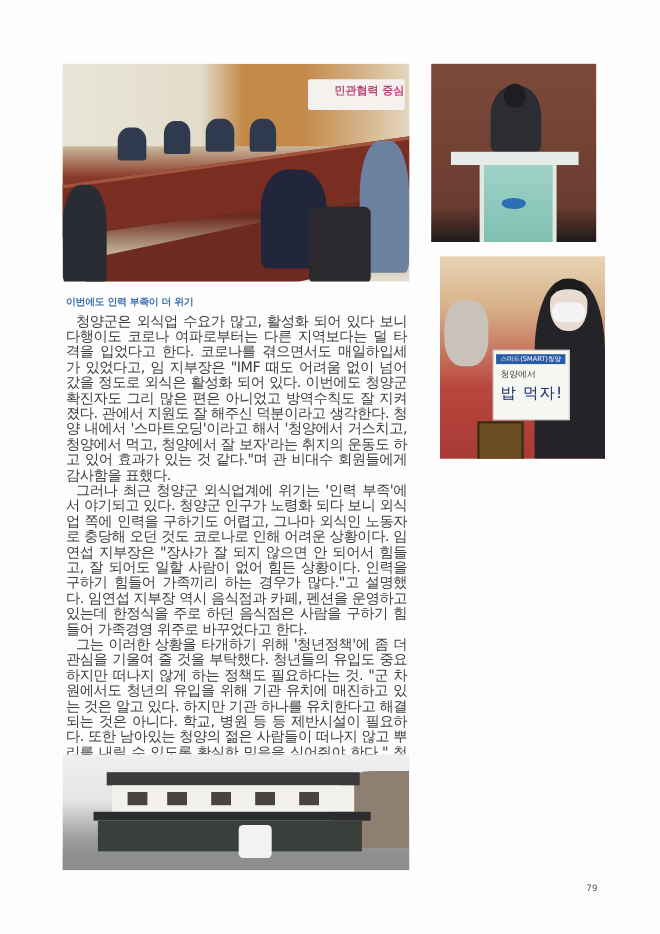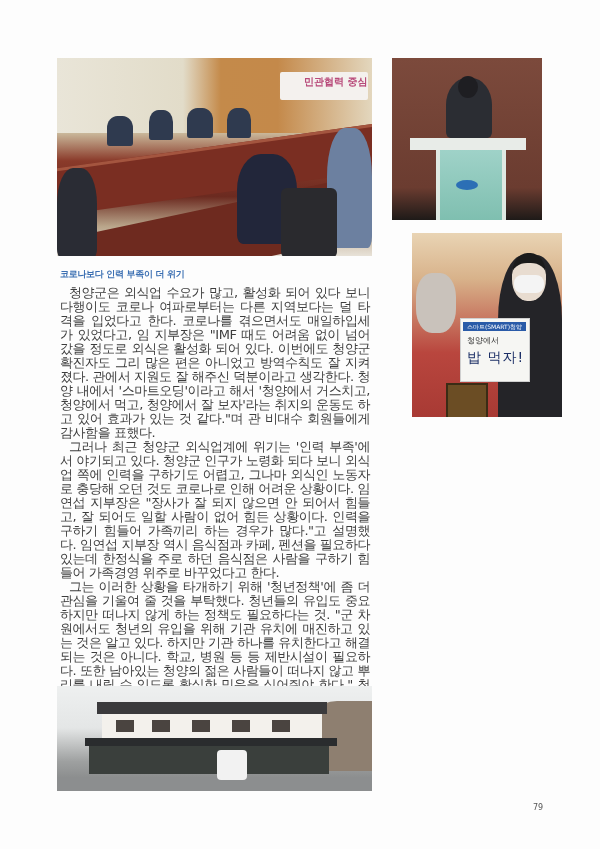--- a/index.html
+++ b/index.html
@@ -18,21 +18,21 @@
   .p-meeting .person { position:absolute; border-radius: 40% 40% 10% 10%; background:#2f3a4f; }
   .p-meeting .chair { position:absolute; right:35px; top:130px; width:56px; height:70px; background:#2a2a2e; border-radius:6px; }
 
   .p-speech { left: 392px; top: 58px; width: 150px; height: 162px; background: linear-gradient(180deg,#7c4a3c 0%,#6b3c30 80%,#1e1a18 100%); }
   .p-speech .podium-top { position:absolute; left:18px; top:80px; width:116px; height:12px; background:#e8ece8; }
   .p-speech .podium { position:absolute; left:44px; top:92px; width:62px; height:70px; background:linear-gradient(180deg,#9fd2c8,#7fbfb0); border-left:4px solid #dfe9e2; border-right:4px solid #dfe9e2; }
   .p-speech .person { position:absolute; left:54px; top:20px; width:46px; height:60px; background:#2b2d33; border-radius: 45% 45% 10% 10%; }
   .p-speech .head { position:absolute; left:66px; top:18px; width:20px; height:22px; background:#1e1e22; border-radius:50%; }
   .p-speech .logo { position:absolute; left:64px; top:122px; width:22px; height:10px; background:#2c6fb5; border-radius:50%; }
 
-  .p-sign { left: 412px; top: 233px; width: 150px; height: 184px; background: linear-gradient(180deg,#e9d4b4 0%,#d8b28a 25%,#b9463e 65%,#a83a34 100%); }
+  .p-sign { left: 400px; top: 233px; width: 150px; height: 184px; background: linear-gradient(180deg,#e9d4b4 0%,#d8b28a 25%,#b9463e 65%,#a83a34 100%); }
   .p-sign .man { position:absolute; left:86px; top:22px; width:64px; height:162px; background:#242428; border-radius: 40% 40% 0 0; }
   .p-sign .face { position:absolute; left:100px; top:20px; width:34px; height:38px; background:#e8dcd0; border-radius:45%; border-top:10px solid #1b1b1b; }
   .p-sign .mask { position:absolute; left:102px; top:42px; width:30px; height:18px; background:#f4f4f4; border-radius:8px; }
   .p-sign .card { position:absolute; left:48px; top:85px; width:68px; height:62px; background:#f6f6f3; border:1px solid #cfcfcf; }
   .p-sign .card .bar { position:absolute; left:2px; top:3px; width:63px; height:9px; background:#2a5ba8; color:#fff; font-size:6px; line-height:9px; text-align:center; }
   .p-sign .card .l1 { position:absolute; left:6px; top:16px; font-size:8px; color:#333; }
   .p-sign .card .l2 { position:absolute; left:6px; top:30px; font-size:14px; font-weight:normal; color:#1c2f66; letter-spacing:1px; }
   .p-sign .bag { position:absolute; left:34px; top:150px; width:38px; height:34px; background:#6b4d24; border:2px solid #3a2c15; }
   .p-sign .crowd { position:absolute; left:4px; top:40px; width:40px; height:60px; background:#c9c2bb; border-radius: 40%; }
 
@@ -89,25 +89,25 @@
   <div class="face"></div>
   <div class="mask"></div>
   <div class="card">
     <div class="bar">스마트(SMART)청양</div>
     <div class="l1">청양에서</div>
     <div class="l2">밥 먹자!</div>
   </div>
   <div class="bag"></div>
 </div>
 
-<div class="subhead">코로나보다 인력 부족이 더 위기</div>
+<div class="subhead">이번에도 인력 부족이 더 위기</div>
 
 <div class="col col-left">
   <p>청양군은 외식업 수요가 많고, 활성화 되어 있다 보니 다행이도 코로나 여파로부터는 다른 지역보다는 덜 타격을 입었다고 한다. 코로나를 겪으면서도 매일하입세가 있었다고, 임 지부장은 "IMF 때도 어려움 없이 넘어갔을 정도로 외식은 활성화 되어 있다. 이번에도 청양군 확진자도 그리 많은 편은 아니었고 방역수칙도 잘 지켜졌다. 관에서 지원도 잘 해주신 덕분이라고 생각한다. 청양 내에서 '스마트오딩'이라고 해서 '청양에서 거스치고, 청양에서 먹고, 청양에서 잘 보자'라는 취지의 운동도 하고 있어 효과가 있는 것 같다."며 관 비대수 회원들에게 감사함을 표했다.</p>
-  <p>그러나 최근 청양군 외식업계에 위기는 '인력 부족'에서 야기되고 있다. 청양군 인구가 노령화 되다 보니 외식업 쪽에 인력을 구하기도 어렵고, 그나마 외식인 노동자로 충당해 오던 것도 코로나로 인해 어려운 상황이다. 임연섭 지부장은 "장사가 잘 되지 않으면 안 되어서 힘들고, 잘 되어도 일할 사람이 없어 힘든 상황이다. 인력을 구하기 힘들어 가족끼리 하는 경우가 많다."고 설명했다. 임연섭 지부장 역시 음식점과 카페, 펜션을 필요하다 있는데 한정식을 주로 하던 음식점은 사람을 구하기 힘들어 가족경영 위주로 바꾸었다고 한다.</p>
+  <p>그러나 최근 청양군 외식업계에 위기는 '인력 부족'에서 야기되고 있다. 청양군 인구가 노령화 되다 보니 외식업 쪽에 인력을 구하기도 어렵고, 그나마 외식인 노동자로 충당해 오던 것도 코로나로 인해 어려운 상황이다. 임연섭 지부장은 "장사가 잘 되지 않으면 안 되어서 힘들고, 잘 되어도 일할 사람이 없어 힘든 상황이다. 인력을 구하기 힘들어 가족끼리 하는 경우가 많다."고 설명했다. 임연섭 지부장 역시 음식점과 카페, 펜션을 운영하고 있는데 한정식을 주로 하던 음식점은 사람을 구하기 힘들어 가족경영 위주로 바꾸었다고 한다.</p>
   <p>그는 이러한 상황을 타개하기 위해 '청년정책'에 좀 더 관심을 기울여 줄 것을 부탁했다. 청년들의 유입도 중요하지만 떠나지 않게 하는 정책도 필요하다는 것. "군 차원에서도 청년의 유입을 위해 기관 유치에 매진하고 있는 것은 알고 있다. 하지만 기관 하나를 유치한다고 해결되는 것은 아니다. 학교, 병원 등 등 제반시설이 필요하다. 또한 남아있는 청양의 젊은 사람들이 떠나지 않고 뿌리를 내릴 수 있도록 확실한 믿음을 심어줘야 한다." 청양이 농업도시인 만큼 농업 정책이 위주인데, 농사짓는 분들 혜택과 지원도 중요하지만 남아 있는 소상공인도 배려해 주었으면 하는 바람이었다.</p>
 </div>
 
 <div class="col col-right">
 </div>
 
 <div class="photo p-restaurant">
   <div class="hill"></div>
   <div class="roof"></div>
   <div class="upper">

